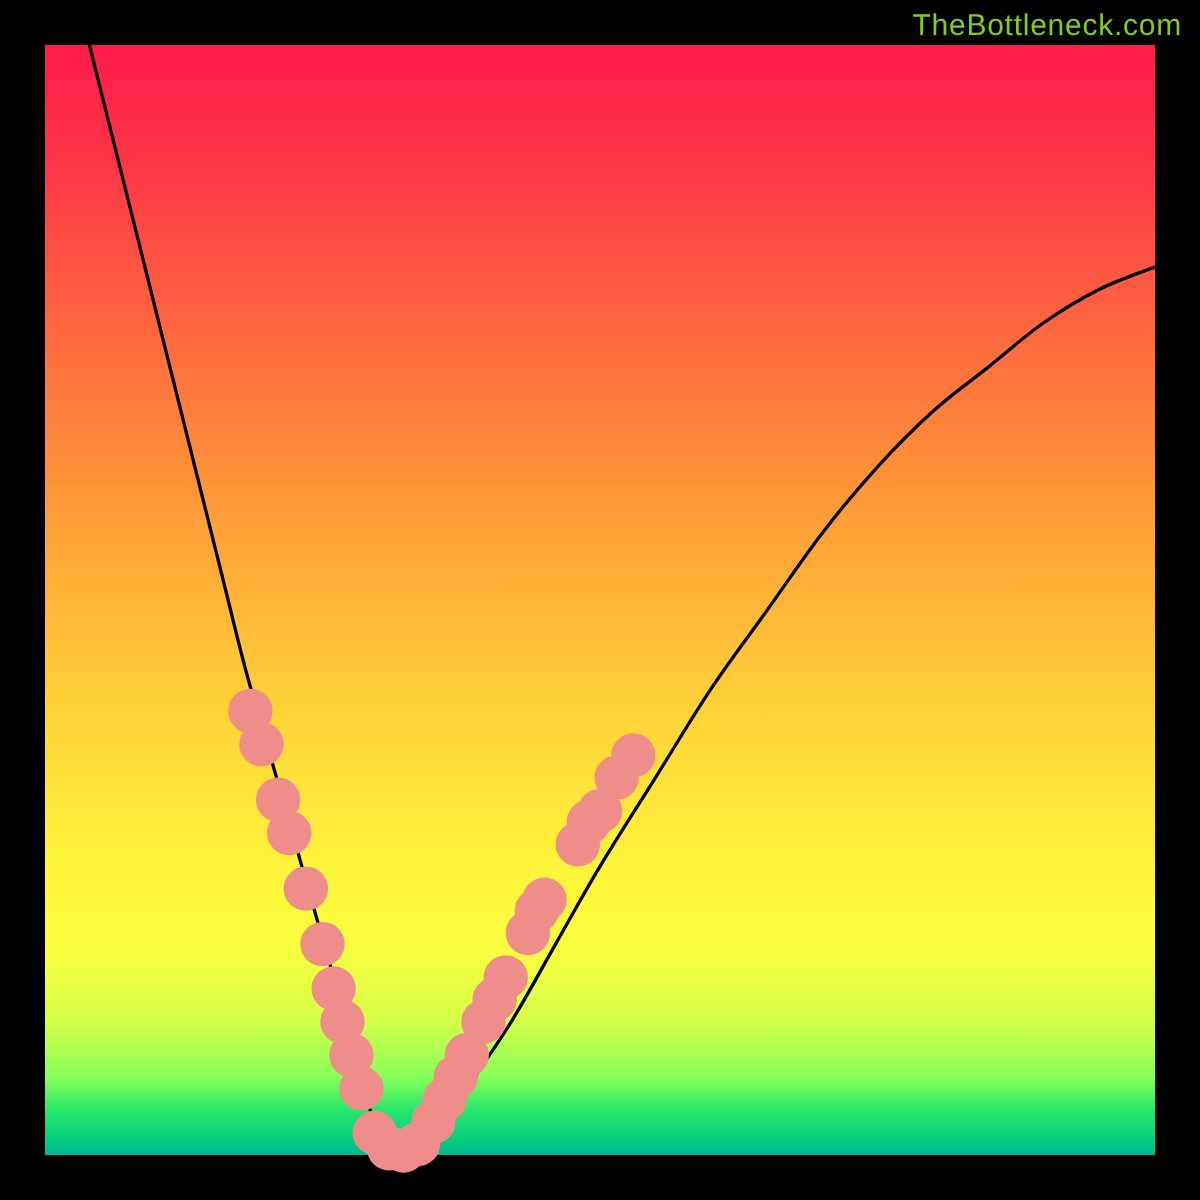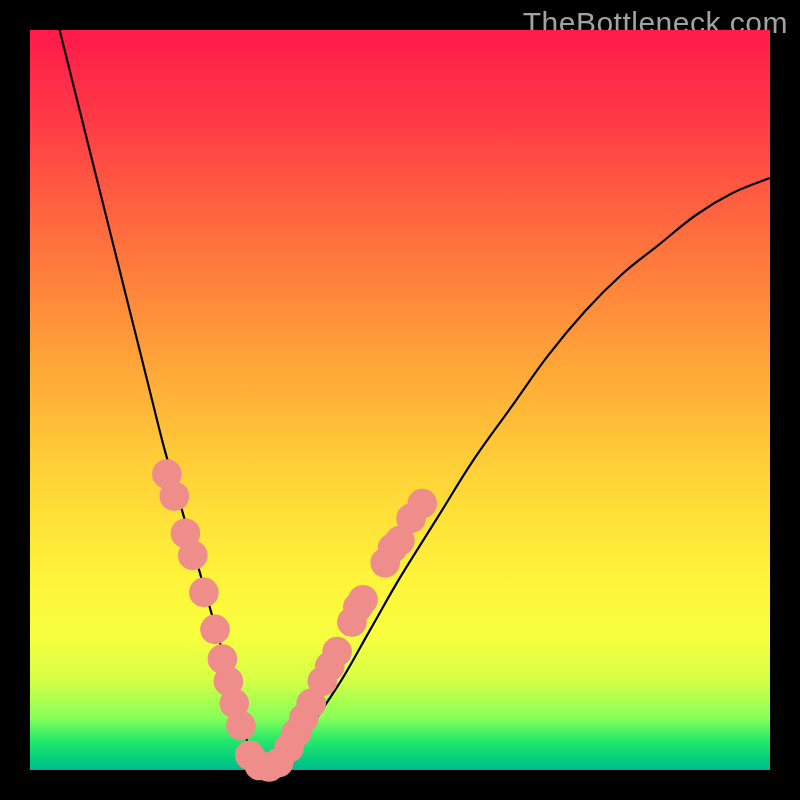--- a/index.html
+++ b/index.html
@@ -36,22 +36,22 @@
       #86ff59 93%,
       #26e86a 96%,
       #00c983 99%,
       #00b892 100%
     );
   }
   .watermark {
     position: absolute;
     top: 6px;
     right: 12px;
-    color: #a3a3a3;
-    font-size: 30px;
+    color: #84cc16;
+    font-size: 20px;
     font-weight: 500;
     letter-spacing: 0.5px;
     user-select: none;
   }
   svg.curve {
     position: absolute;
     left: 0;
     top: 0;
     width: 740px;
     height: 740px;

